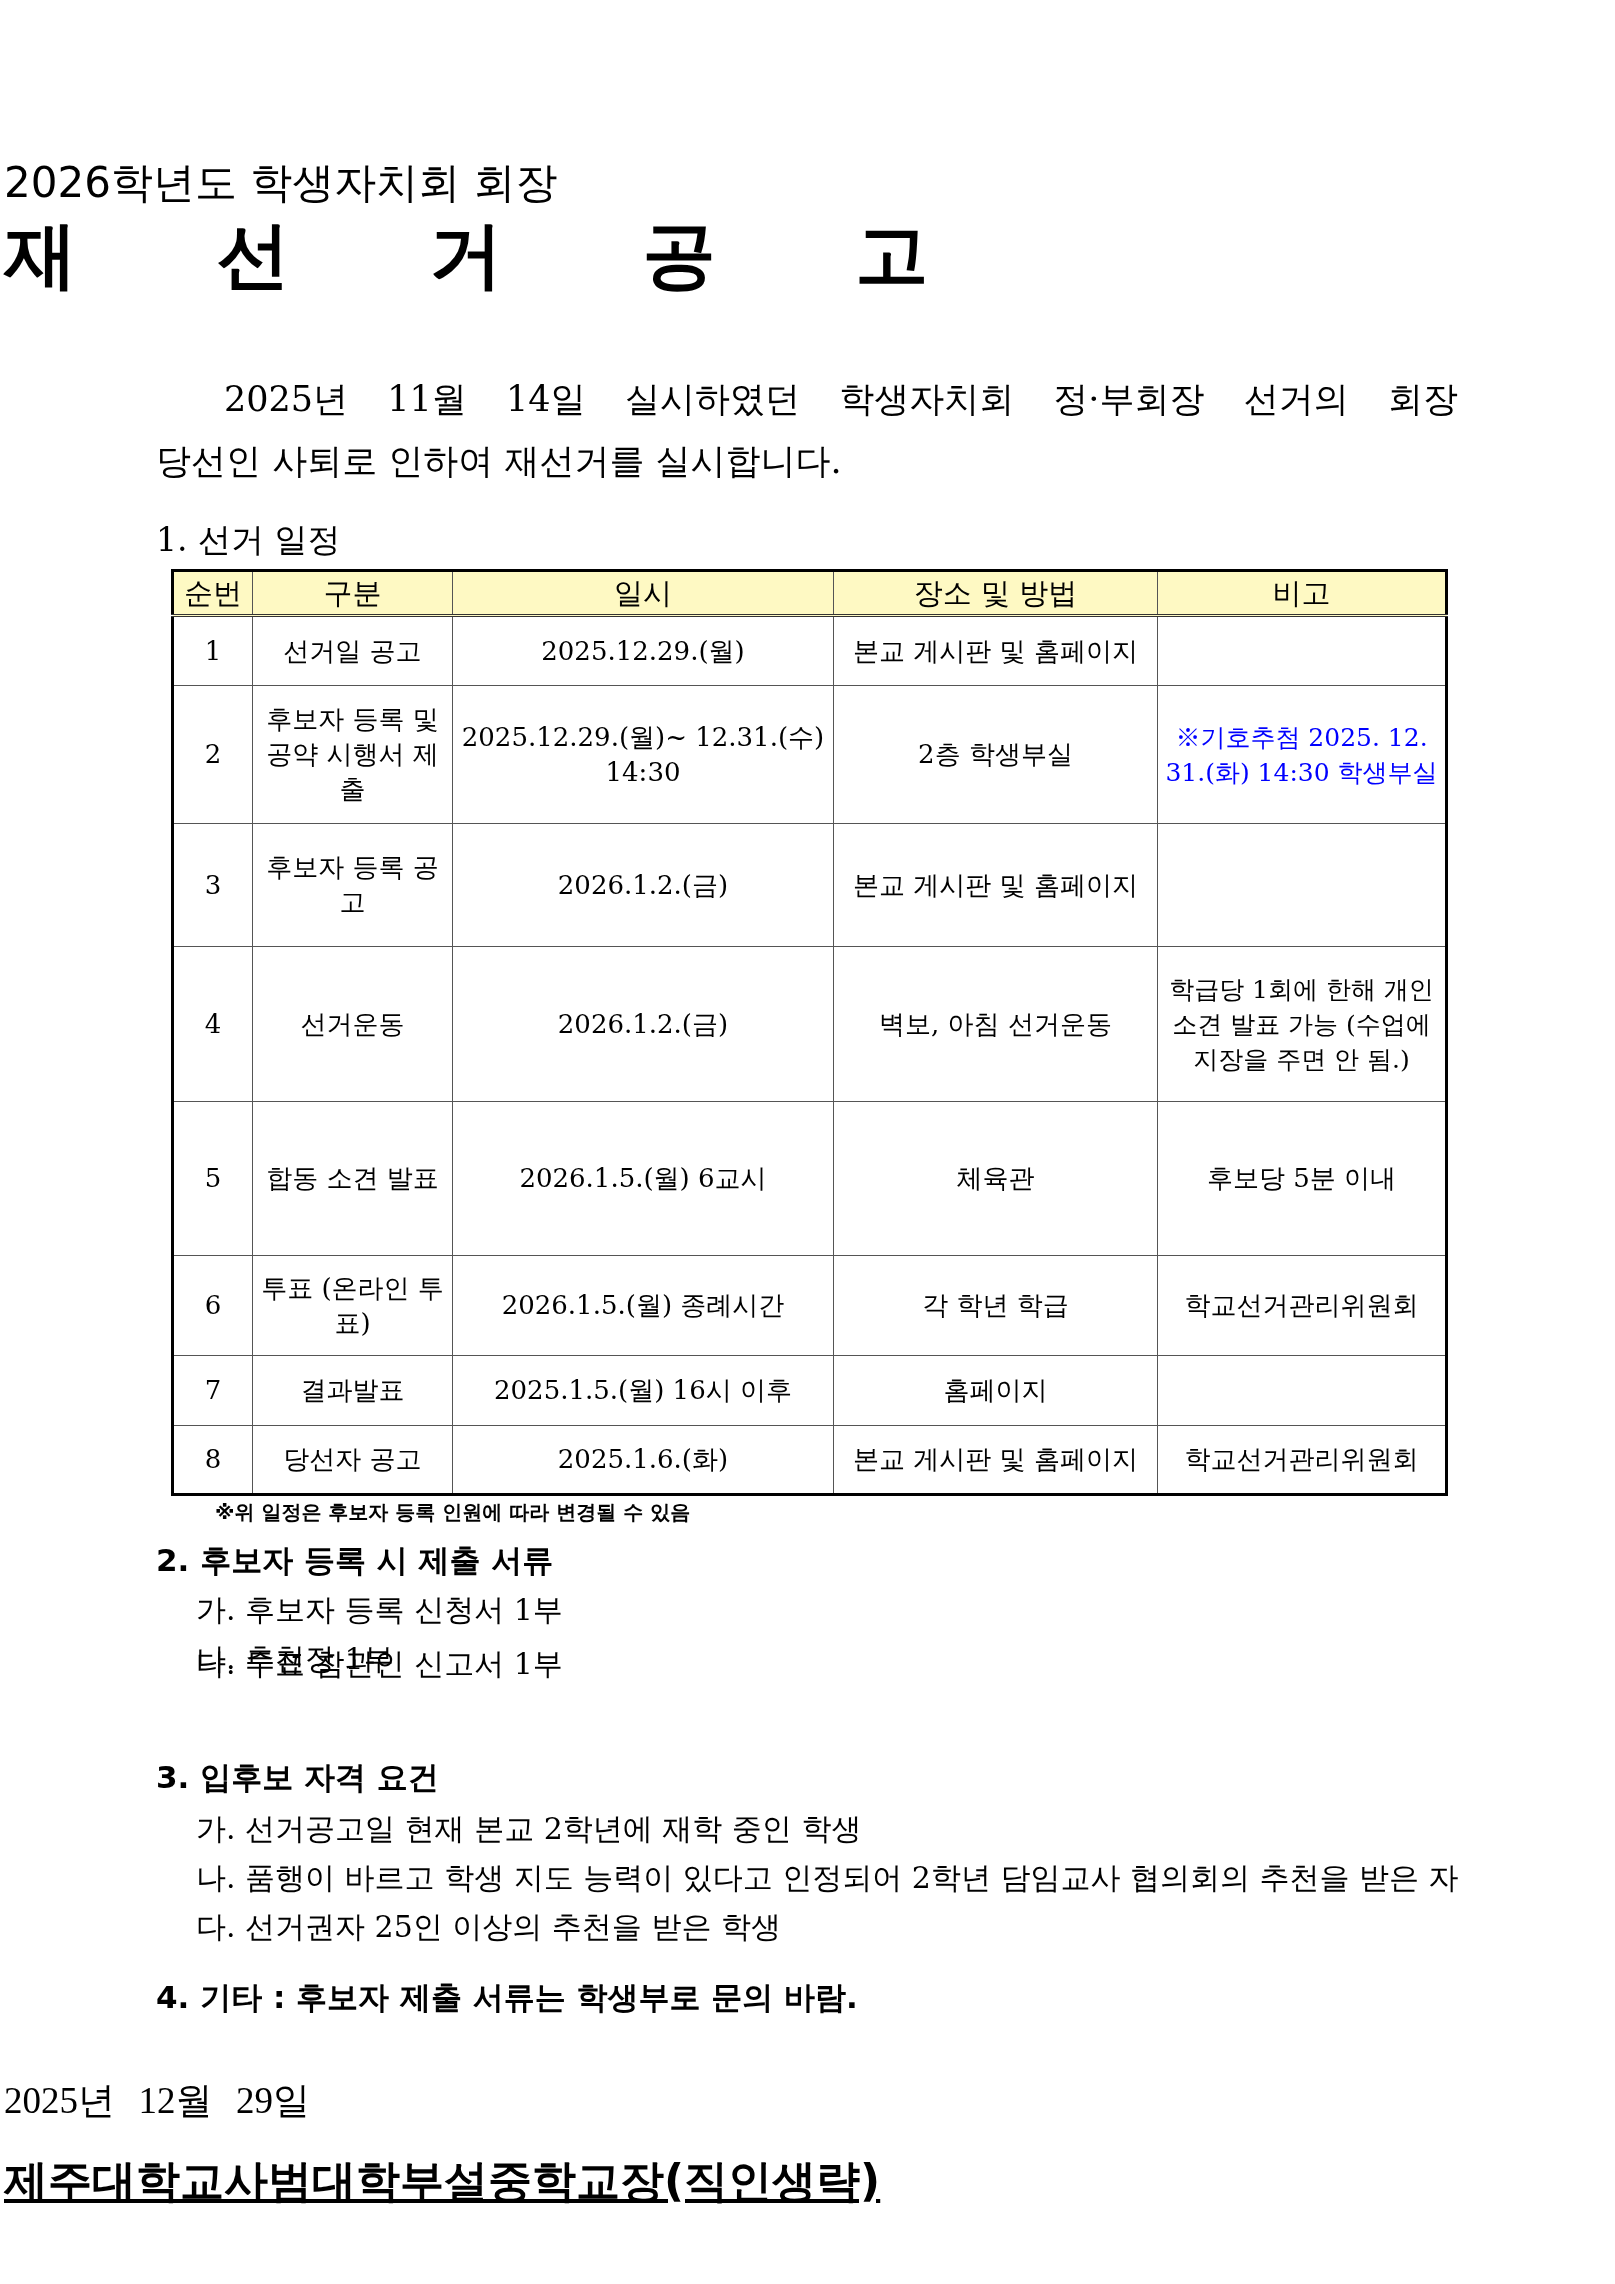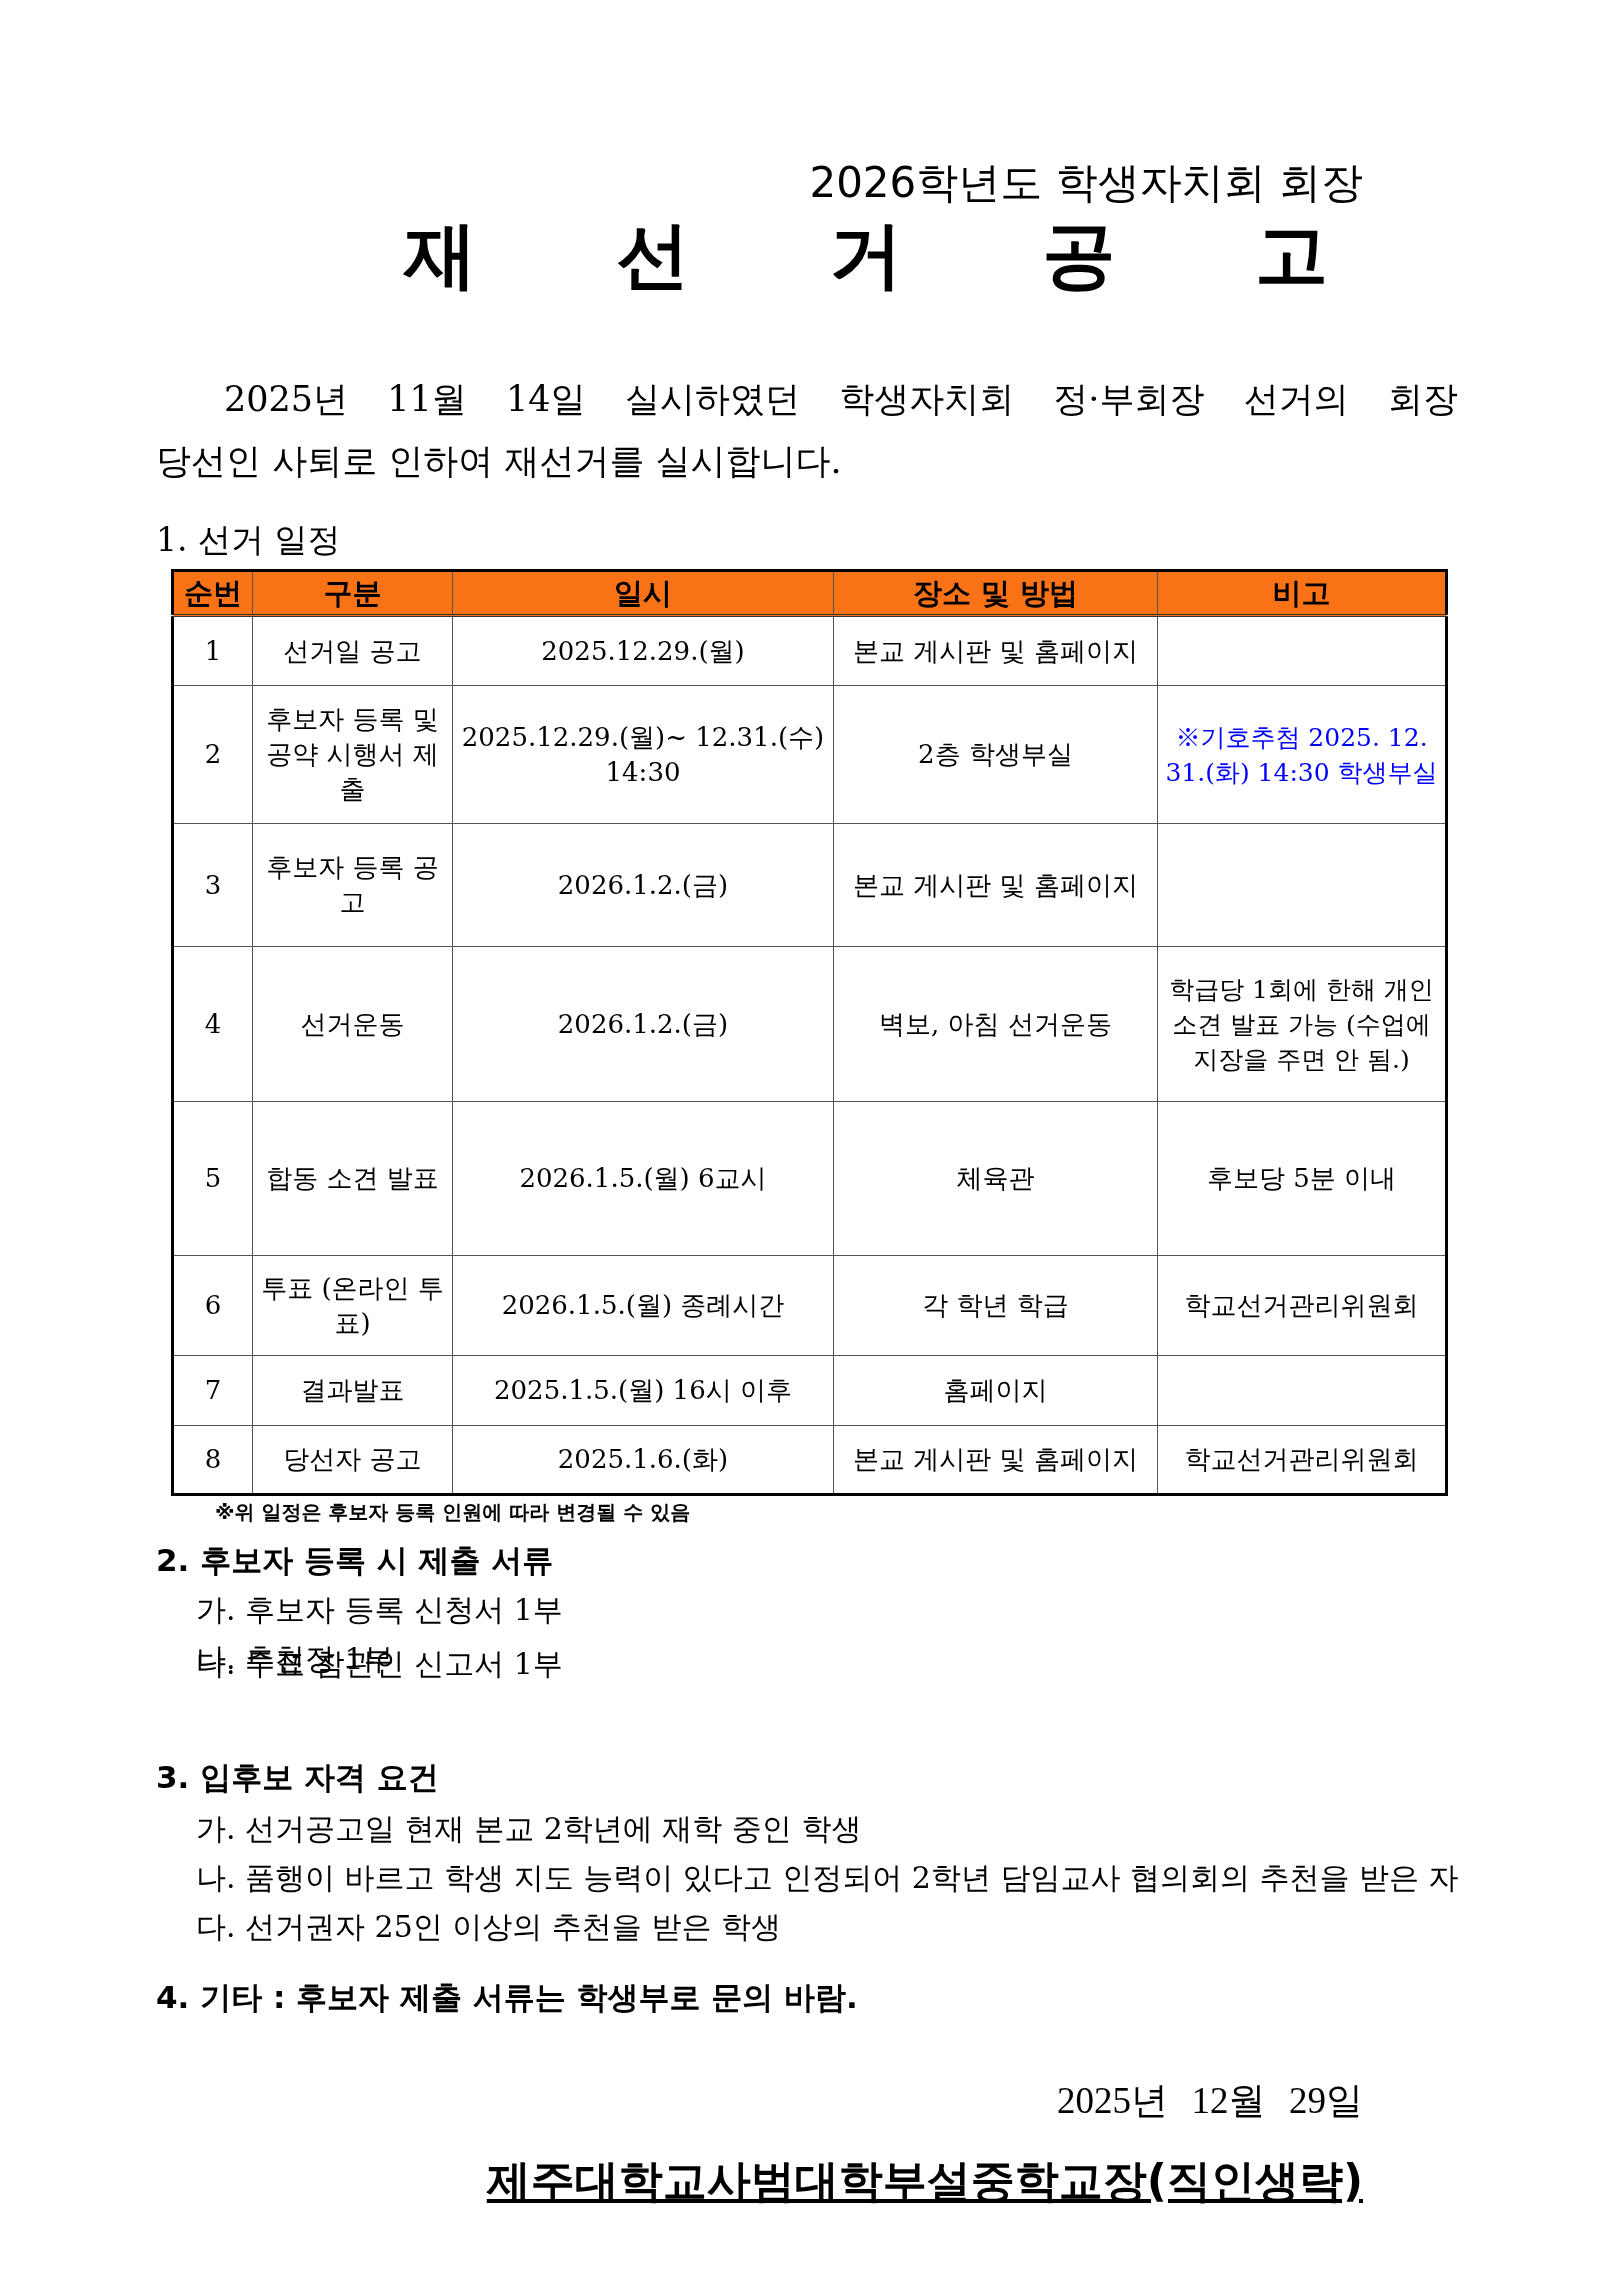--- a/index.html
+++ b/index.html
@@ -1,34 +1,34 @@
 <!DOCTYPE html>
 <html style="font-size:10.4px"><head>
 <meta charset="utf-8">
 <style>
   html, body { margin: 0; padding: 0; background: #ffffff; }
   body { width: 1616px; height: 2284px; position: relative; overflow: hidden; color: #000; font-family: "DejaVu Serif", "Liberation Serif", serif; }
   .abs { position: absolute; }
-  .center { left: 17px; width: 1346px; text-align: right; }
+  .center { left: 4px; width: 1346px; text-align: left; }
 
   #subtitle { top: 155px; font-size: 42px; font-family: "DejaVu Sans", "Liberation Sans", sans-serif; letter-spacing: 0px; }
   #main-title { top: 207px; font-size: 73px; font-family: Liberation Mono, monospace; font-weight: bold; word-spacing: 26px; }
   #main-title span { letter-spacing: 35px; }
 
   #intro { top: 368px; left: 156px; width: 1302px; font-size: 35px; line-height: 62px; text-align: justify; text-align-last: left; }
   #intro .first { padding-left: 68px; display: block; text-align-last: justify; }
 
   .sec-title { left: 156px; font-size: 33px; }
   .sec-title.bold { font-weight: bold; font-family: "DejaVu Sans", "Liberation Sans", sans-serif; font-size: 31px; }
   #sec1-title { top: 518px; }
 
   
   #schedule { position: absolute; left: 171px; top: 569px; width: 1274px; border-collapse: collapse; table-layout: fixed; border: 3.3px solid #000; font-size: 26px; }
   #schedule th, #schedule td { border: 1px solid #555; text-align: center; vertical-align: middle; padding: 0 3.9px; line-height: 35px; }
-  #schedule thead th { background: #f97316; height: 42px; font-weight: bold; font-size: 29px; border-bottom: 3.9px double #333; }
+  #schedule thead th { background: #fef9c3; height: 42px; font-weight: normal; font-size: 29px; border-bottom: 3.9px double #333; }
   #schedule .blue { color: #0000ff; }
   #schedule td.notes { font-size: 25px; line-height: 35px; }
 
   #footnote { top: 1499px; left: 215px; font-size: 20px; font-family: "DejaVu Sans", "Liberation Sans", sans-serif; font-weight: bold; }
 
   .list-item { left: 196px; font-size: 30px; }
 
   #sec2-title { top: 1540px; }
   #sec2-i0 { top: 1590px; }
   #sec2-i1 { top: 1639px; }

